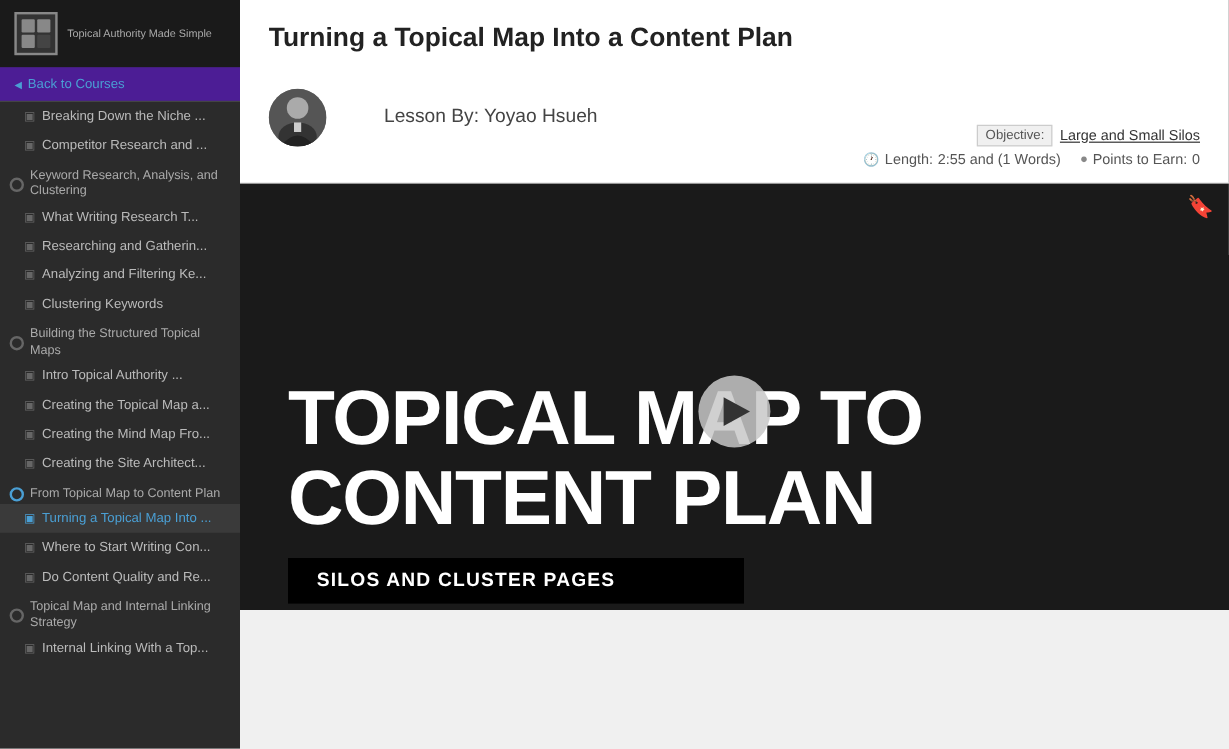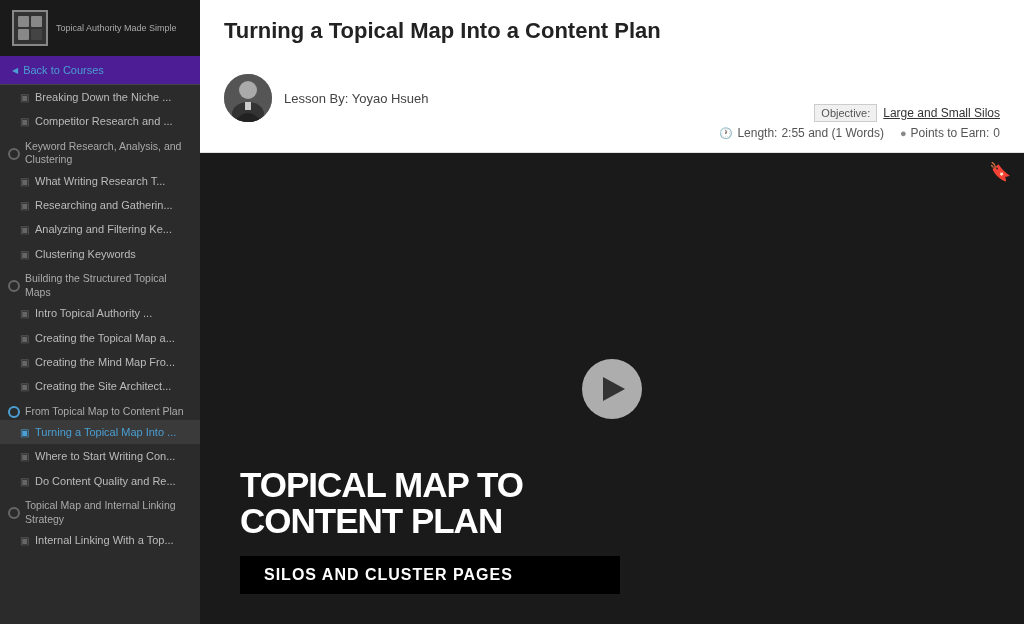--- a/index.html
+++ b/index.html
@@ -125,21 +125,21 @@
     .group-label {
       color: #aaa;
       font-size: 10.5px;
       line-height: 1.3;
     }
 
     
     #main {
       flex: 1;
       background: #fff;
-      height: 624px;
+      height: 508px;
       overflow-y: auto;
       display: flex;
       flex-direction: column;
     }
 
     .main-header {
       padding: 18px 24px 12px 24px;
       border-bottom: 1px solid #e0e0e0;
     }
 
@@ -171,22 +171,23 @@
       display: flex;
       align-items: center;
       justify-content: center;
     }
     .avatar svg {
       width: 48px;
       height: 48px;
     }
 
     .lesson-by {
-      font-size: 13px;
+      font-size: 16px;
       color: #444;
+      margin-left: 36px;
     }
 
     .lesson-info {
       display: flex;
       flex-direction: column;
       align-items: flex-end;
       gap: 4px;
     }
 
     .objective-row {
@@ -240,21 +241,21 @@
     .video-content {
       position: absolute;
       top: 0; left: 0; right: 0; bottom: 0;
       display: flex;
       flex-direction: column;
       justify-content: flex-end;
       padding: 30px 40px;
     }
 
     .video-main-text {
-      font-size: 35px;
+      font-size: 64px;
       font-weight: 900;
       color: #fff;
       line-height: 1.05;
       text-transform: uppercase;
       letter-spacing: -1px;
       margin-bottom: 16px;
     }
 
     .video-subtitle-bar {
       background: #000000;

